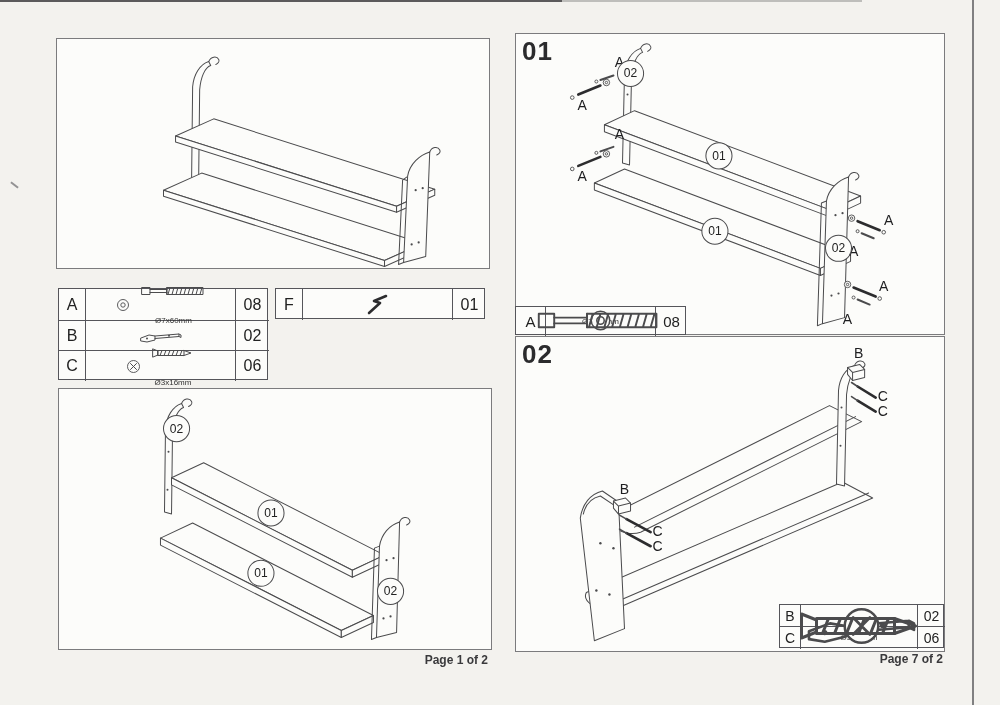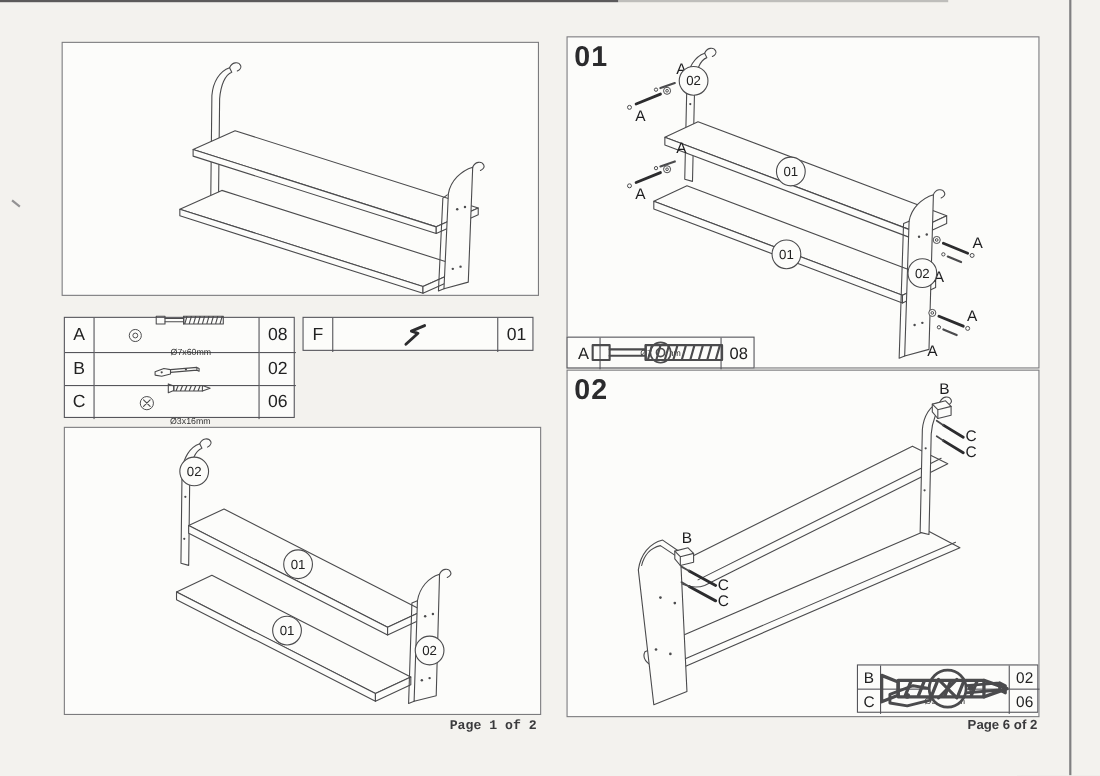--- a/index.html
+++ b/index.html
@@ -41,21 +41,21 @@
   .f-grid{left:275px;top:288px;width:210px;height:31px;
     grid-template-columns:27px 150px 33px;grid-template-rows:31px;}
   .s1-grid{left:-1px;bottom:-1px;top:auto;width:171px;height:29px;
     grid-template-columns:30px 110px 31px;grid-template-rows:29px;}
   .s2-grid{left:263px;top:267px;width:165px;height:44px;
     grid-template-columns:21px 117px 27px;grid-template-rows:22px 22px;}
   .s1-grid .cell{font-size:15px;}
   .s2-grid .cell{font-size:14px;}
 
   .footer{position:absolute;font-size:12px;font-weight:700;color:#3a3a3c;}
-  .footer1{left:330px;top:653px;width:158px;text-align:right;font-family:Liberation Mono, monospace;}
+  .footer1{left:330px;top:653px;width:158px;text-align:right;}
   .footer2{left:790px;top:652px;width:153px;text-align:right;}
 
   
   .ln{stroke:#4b4b4d;stroke-width:1;fill:none;stroke-linejoin:round;stroke-linecap:round;}
   .face{fill:#fcfcfa;stroke:#4b4b4d;stroke-width:1;stroke-linejoin:round;}
   .dot{fill:#4b4b4d;stroke:none;}
   .shaft{stroke:#2c2c2e;stroke-width:2.6;stroke-linecap:round;fill:none;}
   .shaft-sm{stroke:#4b4b4d;stroke-width:2;stroke-linecap:round;fill:none;}
   .washer{fill:#fcfcfa;stroke:#4b4b4d;stroke-width:.9;}
   .plabel circle{fill:#fcfcfa;stroke:#4b4b4d;stroke-width:1;}
@@ -409,15 +409,15 @@
             <path class="ln" d="M 7,4.5 h26 v5 h-26 z M 11,4.5 l-2,5 M 15,4.5 l-2,5 M 19,4.5 l-2,5 M 23,4.5 l-2,5 M 27,4.5 l-2,5 M 31,4.5 l-2,5"></path>
             <path class="ln" d="M 33,4.5 L 40,7 L 33,9.5"></path>
           </svg>
           <span class="size-lbl">Ø3x16mm</span>
         </span>
       </div>
       <div class="cell qty last-col last-row">06</div>
     </div>
   </section>
 
-  <div class="footer footer2">Page 6 of 2</div>
+  <div class="footer footer2">Page 7 of 2</div>
 
 </div>
 
 </body></html>

